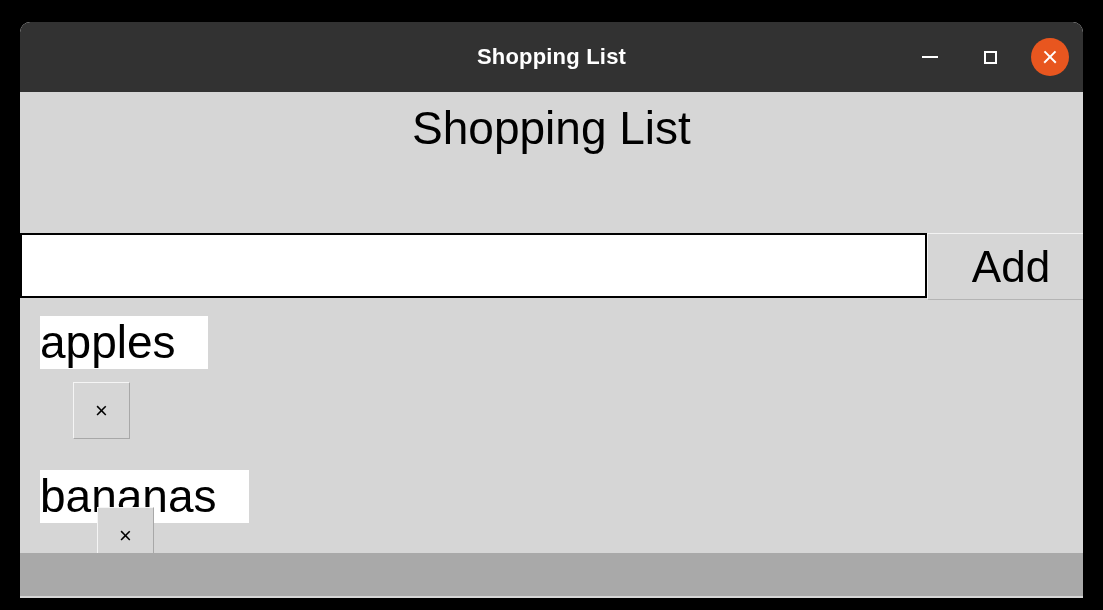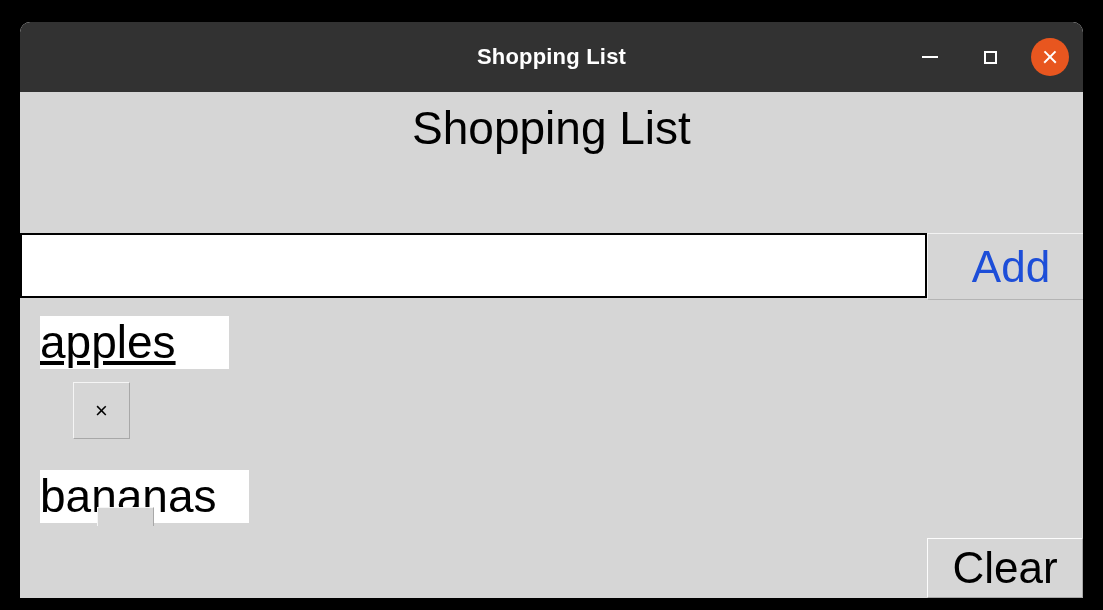--- a/index.html
+++ b/index.html
@@ -162,21 +162,21 @@
     top: 141px;
     width: 168px;
     height: 67px;
     background: #d6d6d6;
     border: 1px solid #b4b4b4;
     border-top: 1px solid #f3f3f3;
     border-left: 1px solid #f3f3f3;
     box-sizing: border-box;
     font-size: 44px;
     font-family: "Liberation Sans", sans-serif;
-    color: #1d4ed8;
+    color: #000000;
     display: flex;
     align-items: center;
     justify-content: center;
     cursor: pointer;
     line-height: 1;
     padding: 0;
   }
 
   
   .list-area {
@@ -210,21 +210,21 @@
     color: #000000;
     display: flex;
     align-items: center;
     justify-content: center;
     cursor: pointer;
     padding: 0;
     line-height: 1;
   }
 
   
-  .item-0-label  { left: 20px;  top: 17px;  width: 189px; text-decoration: underline; }
+  .item-0-label  { left: 20px;  top: 17px;  width: 168px; }
   .item-0-remove { left: 53px;  top: 83px;  width: 57px; height: 57px; }
   
   .item-1-label  { left: 20px;  top: 147px; width: 209px; margin-top: 24px; }
   .item-1-remove { left: 77px;  top: 208px; width: 57px; height: 58px; }
 
   
   .filler-bar {
     position: absolute;
     left: 0;
     top: 461px;
@@ -302,18 +302,15 @@
         <button class="remove-button item-0-remove">×</button>
 
         <div class="item-label item-1-label">bananas</div>
         <button class="remove-button item-1-remove">×</button>
 
       </div>
 
       <div class="filler-bar"></div>
     </div>
 
-    <div class="footer">
-      <button class="clear-button">Clear</button>
-    </div>
 
   </div>
 </div>
 
 </body></html>

